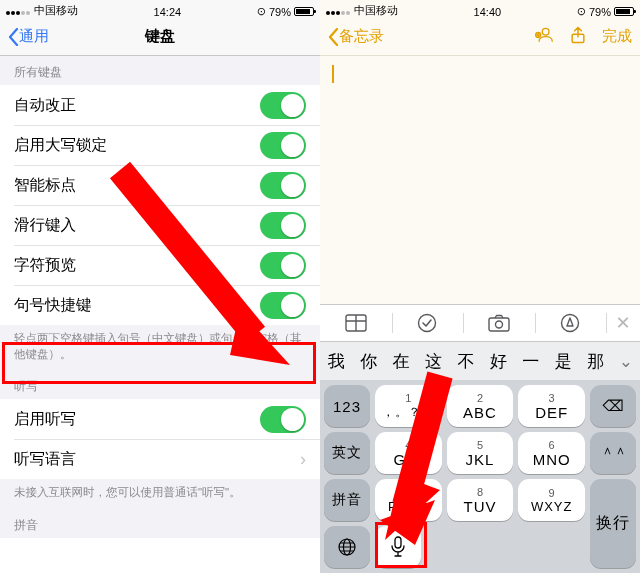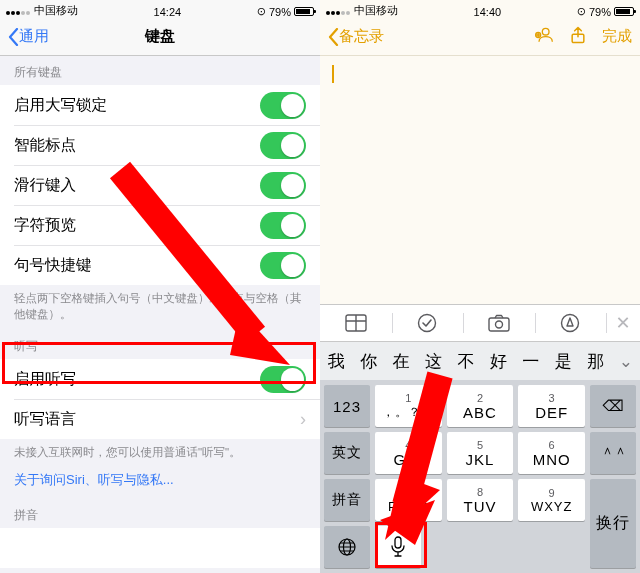--- a/index.html
+++ b/index.html
@@ -45,21 +45,21 @@
   .kb{position:absolute;left:0;right:0;bottom:0;background:#d1d4d9}
   .kb-top{height:38px;background:#fff;border-top:.5px solid #c8c8c8;border-bottom:.5px solid #c8c8c8;display:flex;align-items:center}
   .kb-top .seg{flex:1;display:flex;align-items:center;justify-content:center;color:#5a5a5e;position:relative;height:100%}
   .kb-top .seg+.seg::before{content:'';position:absolute;left:0;top:8px;bottom:8px;width:.5px;background:#d8d8dc}
   .kb-top .x{color:#b8b8bc;font-size:18px;width:34px;flex:none}
   .cand{height:38px;background:#eceef0;display:flex;align-items:center}
   .cand span{flex:1;text-align:center;font-size:17px}
   .cand .ex{width:28px;flex:none;color:#7a7a7e;text-align:center}
   .krow{display:flex;gap:5px;padding:5px 4px 0}
   .krow:last-child{padding-bottom:5px}
-  .key{background:#fff;border-radius:2px;box-shadow:0 1px 0 rgba(0,0,0,.25);display:flex;flex-direction:column;align-items:center;justify-content:center;height:42px;flex:1;font-size:11px;color:#5a5a5e}
+  .key{background:#fff;border-radius:11px;box-shadow:0 1px 0 rgba(0,0,0,.25);display:flex;flex-direction:column;align-items:center;justify-content:center;height:42px;flex:1;font-size:11px;color:#5a5a5e}
   .key .m{font-size:15px;color:#000;letter-spacing:1px}
   .key.one{font-size:15px;color:#000}
   .key.g{background:#b4bac1}
   .key.g .m{color:#000}
   .kside{width:46px;flex:none}
   .kspace{flex:2.2}
   .globe,.mic{display:flex;align-items:center;justify-content:center}
   
   .arrow{position:absolute;z-index:60;pointer-events:none}
 </style>
@@ -89,20 +89,24 @@
           <path d="M9 1 2 9l7 8" stroke="#3478f6" stroke-width="2.2" fill="none" stroke-linecap="round" stroke-linejoin="round"></path>
         </svg>
         <span>通用</span>
       </div>
     <div class="title">键盘</div>
     <div></div>
   </div>
 
   <div class="grp-h">所有键盘</div>
   <div class="cell">
+      <span class="lbl">自动改正</span>
+      <span class="sw"></span>
+    </div>
+  <div class="cell">
       <span class="lbl">启用大写锁定</span>
       <span class="sw"></span>
     </div>
   <div class="cell">
       <span class="lbl">智能标点</span>
       <span class="sw"></span>
     </div>
   <div class="cell">
       <span class="lbl">滑行键入</span>
       <span class="sw"></span>
@@ -120,21 +124,20 @@
   <div class="grp-h">听写</div>
   <div class="cell" id="dict-cell">
       <span class="lbl">启用听写</span>
       <span class="sw"></span>
     </div>
   <div class="cell">
       <span class="lbl">听写语言</span>
       <span class="chev">›</span>
     </div>
   <div class="grp-f">未接入互联网时，您可以使用普通话"听写"。</div>
-  <div class="link">关于询问Siri、听写与隐私...</div>
 
   <div class="grp-h">拼音</div>
   <div class="cell"></div>
 
 </div>
 
 <div class="screen right">
   <div class="sb">
     <div class="l">
         <span class="dots"><span></span><span></span><span></span><span></span><span></span></span>

